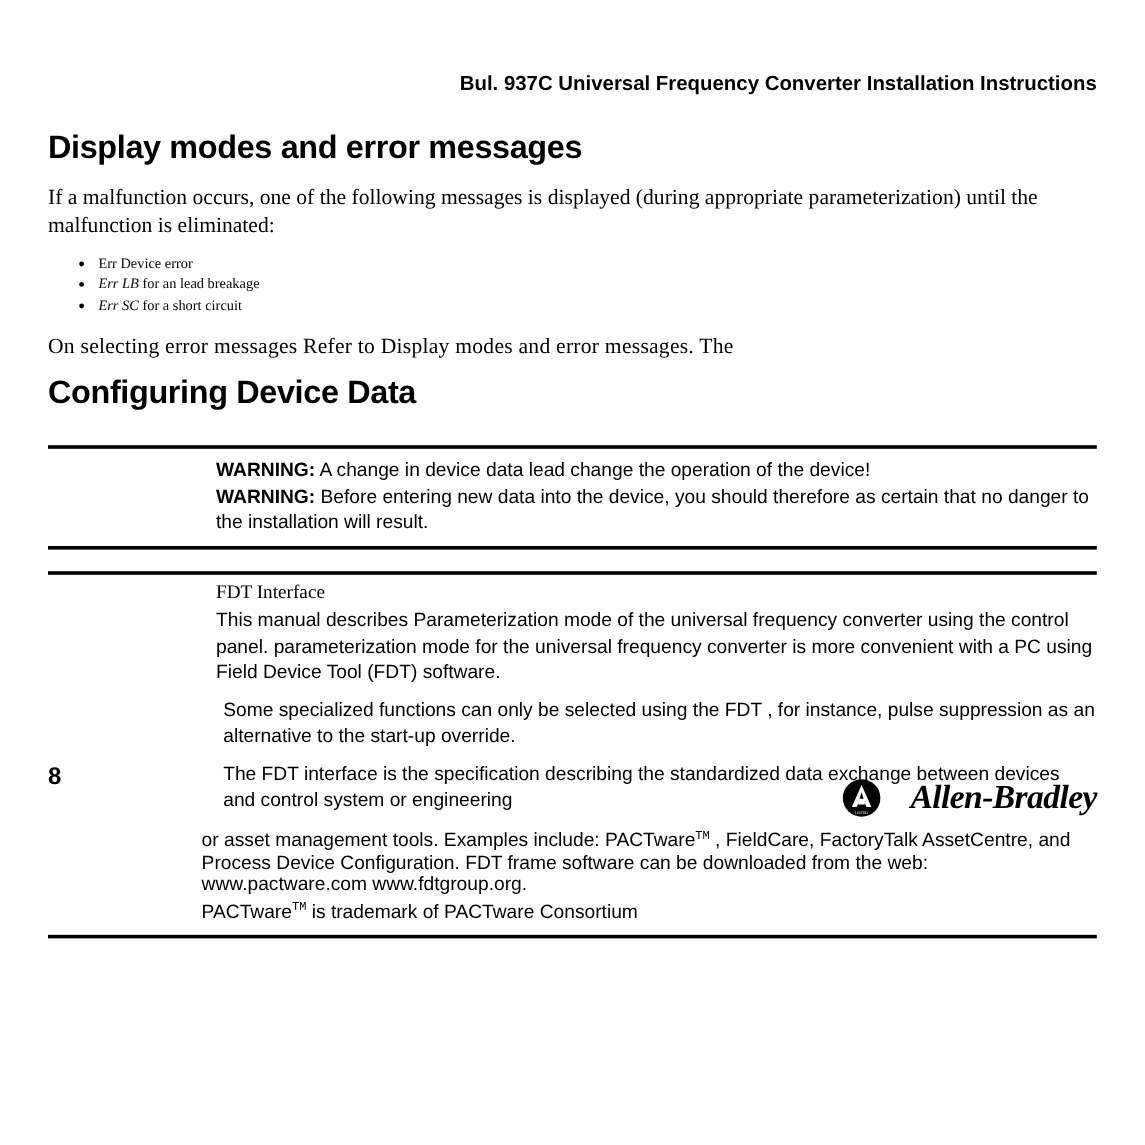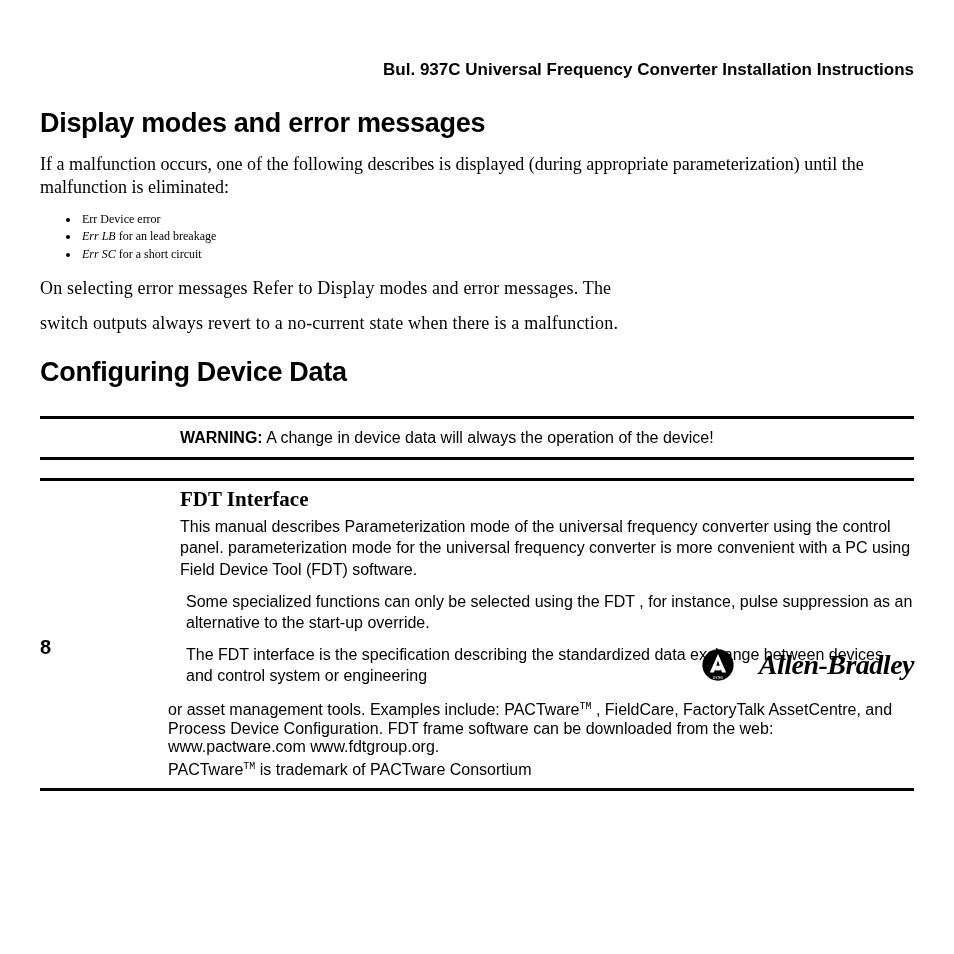--- a/index.html
+++ b/index.html
@@ -77,22 +77,22 @@
   
   .fdt-box {
     border-top: 3px solid #000;
     border-bottom: 3px solid #000;
     margin: 0 0 0 0;
     padding: 6px 0 8px 140px;
     position: relative;
   }
   .fdt-title {
     font-family: Georgia, "Times New Roman", serif;
-    font-weight: 700;
-    font-size: 21px;
+    font-weight: 400;
+    font-size: 16px;
     margin: 0 0 4px 0;
   }
   .fdt-p {
     font-family: "Arial Narrow", Arial, Helvetica, sans-serif;
     font-stretch: condensed;
     font-size: 16px;
     line-height: 1.35;
     margin: 0 0 10px 0;
   }
   .fdt-p.outdent {
@@ -139,40 +139,42 @@
 </style>
 </head>
 <body>
 
 <div class="page">
 
   <div class="doc-header">Bul. 937C Universal Frequency Converter Installation Instructions</div>
 
   <h1 class="section">Display modes and error messages</h1>
 
-  <p class="body">If a malfunction occurs, one of the following describes is displayed (during appropriate parameterization) until the malfunction is eliminated:</p>
+  <p class="body">If a malfunction occurs, one of the following messages is displayed (during appropriate parameterization) until the malfunction is eliminated:</p>
 
   <ul class="err-list">
     <li>Err Device error</li>
     <li>
       <span class="italic">Err LB</span><span> for an lead breakage</span>
     </li>
     <li>
       <span class="italic">Err SC</span><span> for a short circuit</span>
     </li>
   </ul>
 
   <p class="body justify" style="margin-bottom:12px;">On  selecting  error  messages  Refer  to  Display  modes  and  error  messages.  The</p>
-  <p class="body justify" style="margin-bottom:22px;">switch  outputs  always  revert  to  a  no-current  state  when  there  is  a  malfunction.</p>
 
   <h1 class="section">Configuring Device Data</h1>
 
   <div class="warning-box">
     <div>
-      <span class="w-label">WARNING:</span><span> A change in device data will always the operation of the device!</span>
+      <span class="w-label">WARNING:</span><span> A change in device data lead change the operation of the device!</span>
+    </div>
+    <div>
+      <span class="w-label">WARNING:</span><span> Before entering new data into the device, you should therefore as certain that no danger to the installation will result.</span>
     </div>
   </div>
 
   <div class="fdt-box">
     <div class="fdt-title">FDT Interface</div>
     <p class="fdt-p">This manual describes Parameterization mode of the universal frequency converter using the control panel. parameterization mode for the universal frequency converter is more convenient with a PC using Field Device Tool (FDT) software.</p>
     <p class="fdt-p" style="padding-left:6px;">Some specialized functions can only be selected using the FDT , for instance, pulse suppression as an alternative to the start-up override.</p>
     <p class="fdt-p" style="margin-bottom:14px;padding-left:6px;">The FDT interface is the specification describing the standardized data exchange between devices and control system or engineering</p>
     <p class="fdt-p outdent" style="line-height:1.15;margin-bottom:2px;">
       <span>or asset management tools. Examples include: PACTware</span><sup class="tm">TM</sup><span> , FieldCare, FactoryTalk  AssetCentre, and Process Device Configuration. FDT frame software can be downloaded from the web: www.pactware.com www.fdtgroup.org.</span>

